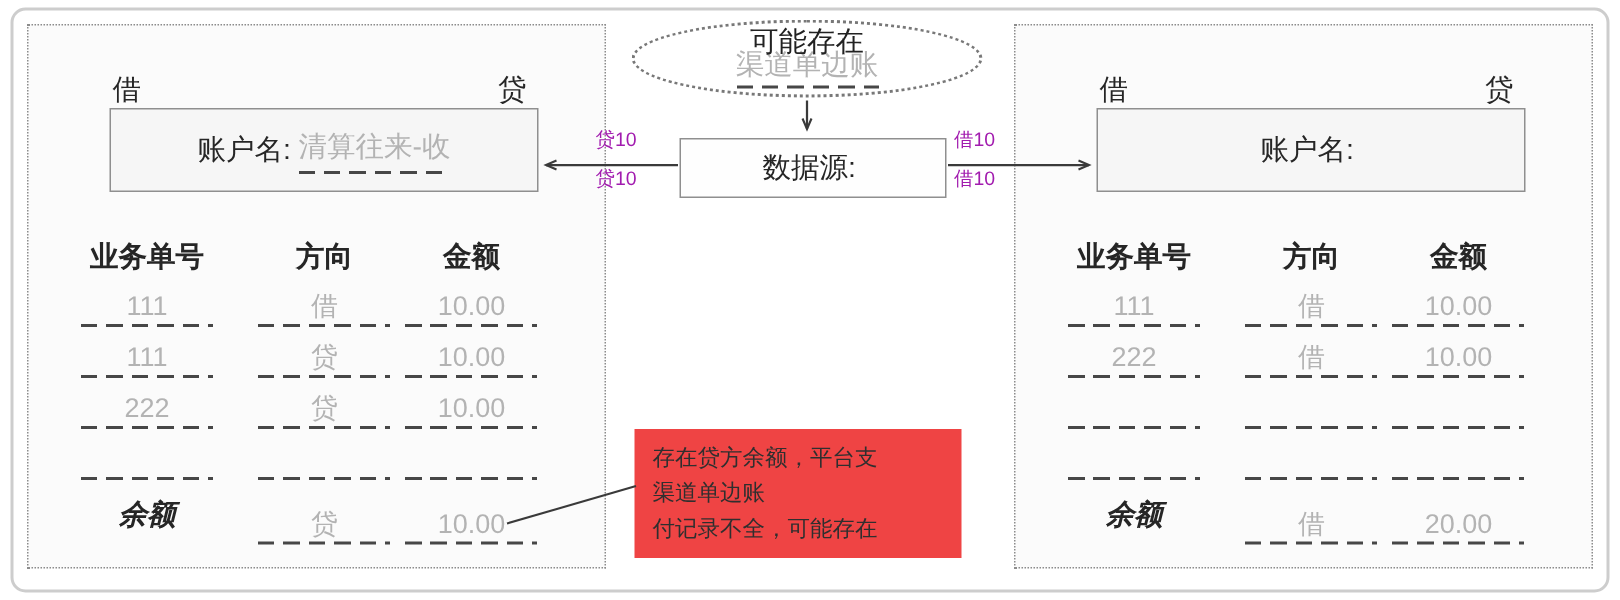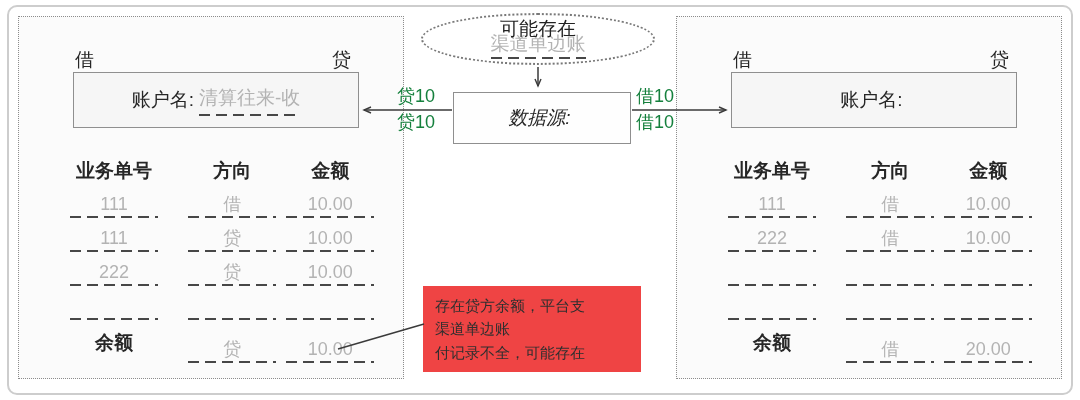--- a/index.html
+++ b/index.html
@@ -19,44 +19,44 @@
 
   .account-box{position:absolute; left:54px; top:55px; width:286px; height:56px;
     border:1.5px solid #8f8f8f; background:#f6f6f6; box-sizing:border-box;
     display:flex; align-items:center; justify-content:center; font-size:19px;}
   .acct-label{color:#262626; margin-right:5px;}
   .muted{color:#b3b3b3;}
   .u{background:repeating-linear-gradient(90deg,#474747 0 11px,transparent 11px 17px) left bottom / 100% 2px no-repeat;
      padding-bottom:5px;}
 
   
-  .table{position:absolute; left:24px; top:140px; width:338px;}
+  .table{position:absolute; left:8px; top:140px; width:338px;}
   .trow{display:grid; grid-template-columns:42% 28% 30%; height:34px;}
   .trow.thead{height:28px;}
   .hcell{font-size:19px; font-weight:bold; color:#262626; text-align:center; align-self:center;}
   .cell{display:flex; flex-direction:column; align-items:center; justify-content:flex-end; padding-bottom:1px;}
   .val{font-size:18px; color:#b3b3b3; line-height:1.15; min-height:21px;}
   .dash{width:88px; height:2px; margin-top:1px;
         background:repeating-linear-gradient(90deg,#474747 0 11px,transparent 11px 17px);}
   .trow.balance{margin-top:9px;}
   .cell.label-cell{justify-content:center; padding-bottom:8px;}
-  .balance-label{font-size:19px; font-weight:bold; color:#262626;}
+  .balance-label{font-size:19px; font-weight:bold; color:#262626;font-style:italic;}
 
   
   .node-ellipse{position:absolute; left:421px; top:13px; width:234px; height:52px;
     border:2px dotted #787878; border-radius:50%; background:#fff; box-sizing:border-box;
     display:flex; flex-direction:column; align-items:center; justify-content:center;}
   .node-title{font-size:19px; color:#222; line-height:1; z-index:2;}
   .node-status{font-size:19px; margin-top:-4px; line-height:1.1; padding-bottom:4px;}
 
-  .ds-box{position:absolute; left:453px; top:92px; width:178px; height:52px;
+  .ds-box{position:absolute; left:453px; top:92px; width:178px; height:40px;
     border:1.5px solid #8f8f8f; background:#fefefe; box-sizing:border-box;
-    display:flex; align-items:center; justify-content:center; font-size:19px; white-space:nowrap;font-style:italic;}
-
-  .edge-label{position:absolute; font-size:18px; color:#15803d;}
+    display:flex; align-items:center; justify-content:center; font-size:19px; white-space:nowrap;}
+
+  .edge-label{position:absolute; font-size:13px; color:#a21caf;}
   .edge-label.lt{left:397px; top:84px;}
   .edge-label.lb{left:397px; top:110px;}
   .edge-label.rt{left:636px; top:84px;}
   .edge-label.rb{left:636px; top:110px;}
 
   .annotation{position:absolute; left:423px; top:286px; width:218px; box-sizing:border-box;
     background:#ef4444; padding:8px 12px; font-size:15px; line-height:1.55; color:#2f2f2f;}
 
   .connectors{position:absolute; left:0; top:0; width:1080px; height:400px; pointer-events:none;}
 </style>

